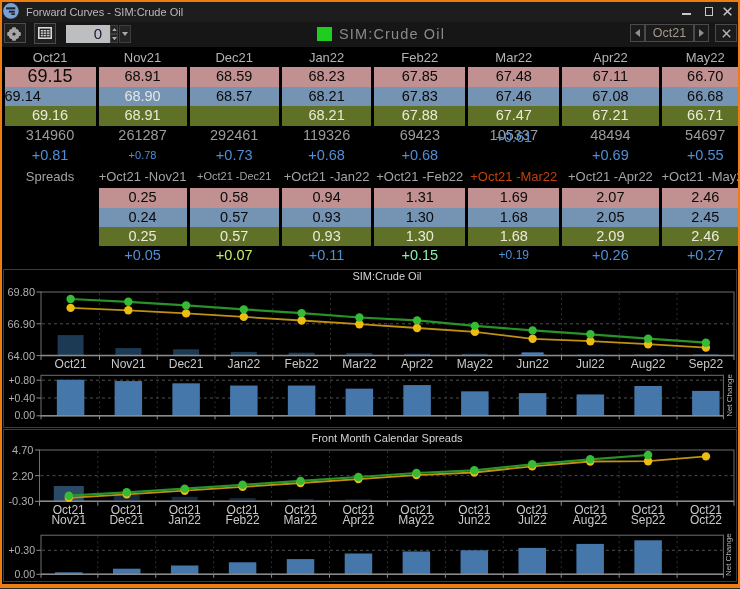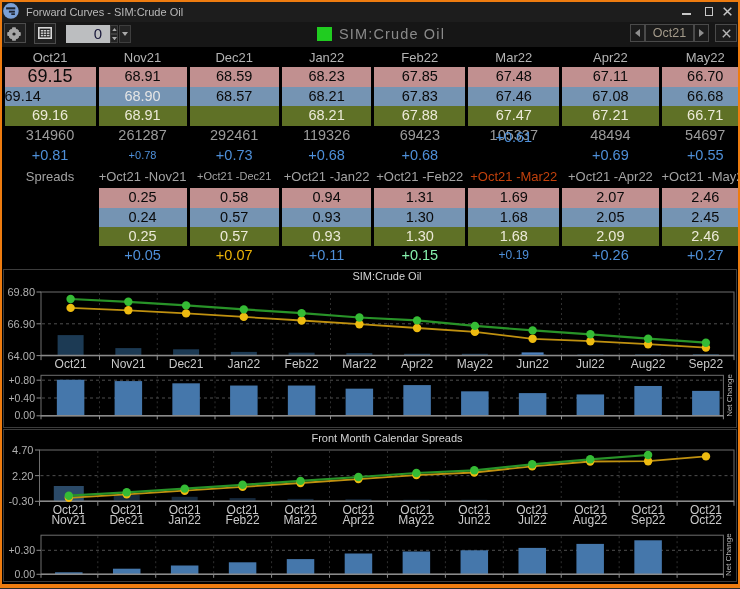--- a/index.html
+++ b/index.html
@@ -166,21 +166,21 @@
       <div style="position:absolute;left:562.3px;top:160.6px;width:96.20000000000005px;height:19.30000000000001px;line-height:19.30000000000001px;text-align:center;font-size:14.5px;color:#0a0a0a;white-space:nowrap">2.05</div>
       <div style="position:absolute;left:661.5px;top:160.6px;width:87.5px;height:19.30000000000001px;line-height:19.30000000000001px;text-align:center;font-size:14.5px;color:#0a0a0a;white-space:nowrap">2.45</div>
 <div style="position:absolute;left:98.6px;top:179.9px;width:87.9px;height:19.299999999999983px;line-height:19.299999999999983px;text-align:center;font-size:14.5px;color:#ecead9;white-space:nowrap">0.25</div>
       <div style="position:absolute;left:189.5px;top:179.9px;width:89.39999999999998px;height:19.299999999999983px;line-height:19.299999999999983px;text-align:center;font-size:14.5px;color:#ecead9;white-space:nowrap">0.57</div>
       <div style="position:absolute;left:281.9px;top:179.9px;width:89.40000000000003px;height:19.299999999999983px;line-height:19.299999999999983px;text-align:center;font-size:14.5px;color:#ecead9;white-space:nowrap">0.93</div>
       <div style="position:absolute;left:374.3px;top:179.9px;width:91.0px;height:19.299999999999983px;line-height:19.299999999999983px;text-align:center;font-size:14.5px;color:#ecead9;white-space:nowrap">1.30</div>
       <div style="position:absolute;left:468.3px;top:179.9px;width:90.99999999999994px;height:19.299999999999983px;line-height:19.299999999999983px;text-align:center;font-size:14.5px;color:#ecead9;white-space:nowrap">1.68</div>
       <div style="position:absolute;left:562.3px;top:179.9px;width:96.20000000000005px;height:19.299999999999983px;line-height:19.299999999999983px;text-align:center;font-size:14.5px;color:#ecead9;white-space:nowrap">2.09</div>
       <div style="position:absolute;left:661.5px;top:179.9px;width:87.5px;height:19.299999999999983px;line-height:19.299999999999983px;text-align:center;font-size:14.5px;color:#ecead9;white-space:nowrap">2.46</div>
 <div style="position:absolute;left:98.6px;top:199.2px;width:87.9px;height:19.30000000000001px;line-height:19.30000000000001px;text-align:center;font-size:14.5px;color:#4e8fd8;white-space:nowrap">+0.05</div>
-      <div style="position:absolute;left:189.5px;top:199.2px;width:89.39999999999998px;height:19.30000000000001px;line-height:19.30000000000001px;text-align:center;font-size:14.5px;color:#eab308;white-space:nowrap">+0.07</div>
+      <div style="position:absolute;left:189.5px;top:199.2px;width:89.39999999999998px;height:19.30000000000001px;line-height:19.30000000000001px;text-align:center;font-size:14.5px;color:#bef264;white-space:nowrap">+0.07</div>
       <div style="position:absolute;left:281.9px;top:199.2px;width:89.40000000000003px;height:19.30000000000001px;line-height:19.30000000000001px;text-align:center;font-size:14.5px;color:#4e8fd8;white-space:nowrap">+0.11</div>
       <div style="position:absolute;left:374.3px;top:199.2px;width:91.0px;height:19.30000000000001px;line-height:19.30000000000001px;text-align:center;font-size:14.5px;color:#86efac;white-space:nowrap">+0.15</div>
       <div style="position:absolute;left:468.3px;top:199.2px;width:90.99999999999994px;height:19.30000000000001px;line-height:19.30000000000001px;text-align:center;font-size:12px;color:#4e8fd8;white-space:nowrap">+0.19</div>
       <div style="position:absolute;left:562.3px;top:199.2px;width:96.20000000000005px;height:19.30000000000001px;line-height:19.30000000000001px;text-align:center;font-size:14.5px;color:#4e8fd8;white-space:nowrap">+0.26</div>
       <div style="position:absolute;left:661.5px;top:199.2px;width:87.5px;height:19.30000000000001px;line-height:19.30000000000001px;text-align:center;font-size:14.5px;color:#4e8fd8;white-space:nowrap">+0.27</div>
 </div>
 <svg class="abs" style="left:0;top:267px" width="740" height="322" viewBox="0 0 740 322">
       <rect x="3.5" y="2.5" width="733" height="158" fill="none" stroke="#3c3c3c" stroke-width="1"></rect>
       <rect x="3.5" y="162.5" width="733" height="152" fill="none" stroke="#3c3c3c" stroke-width="1"></rect>
       <text x="387" y="13" fill="#d4d4d4" font-size="11" text-anchor="middle">SIM:Crude Oil</text>

